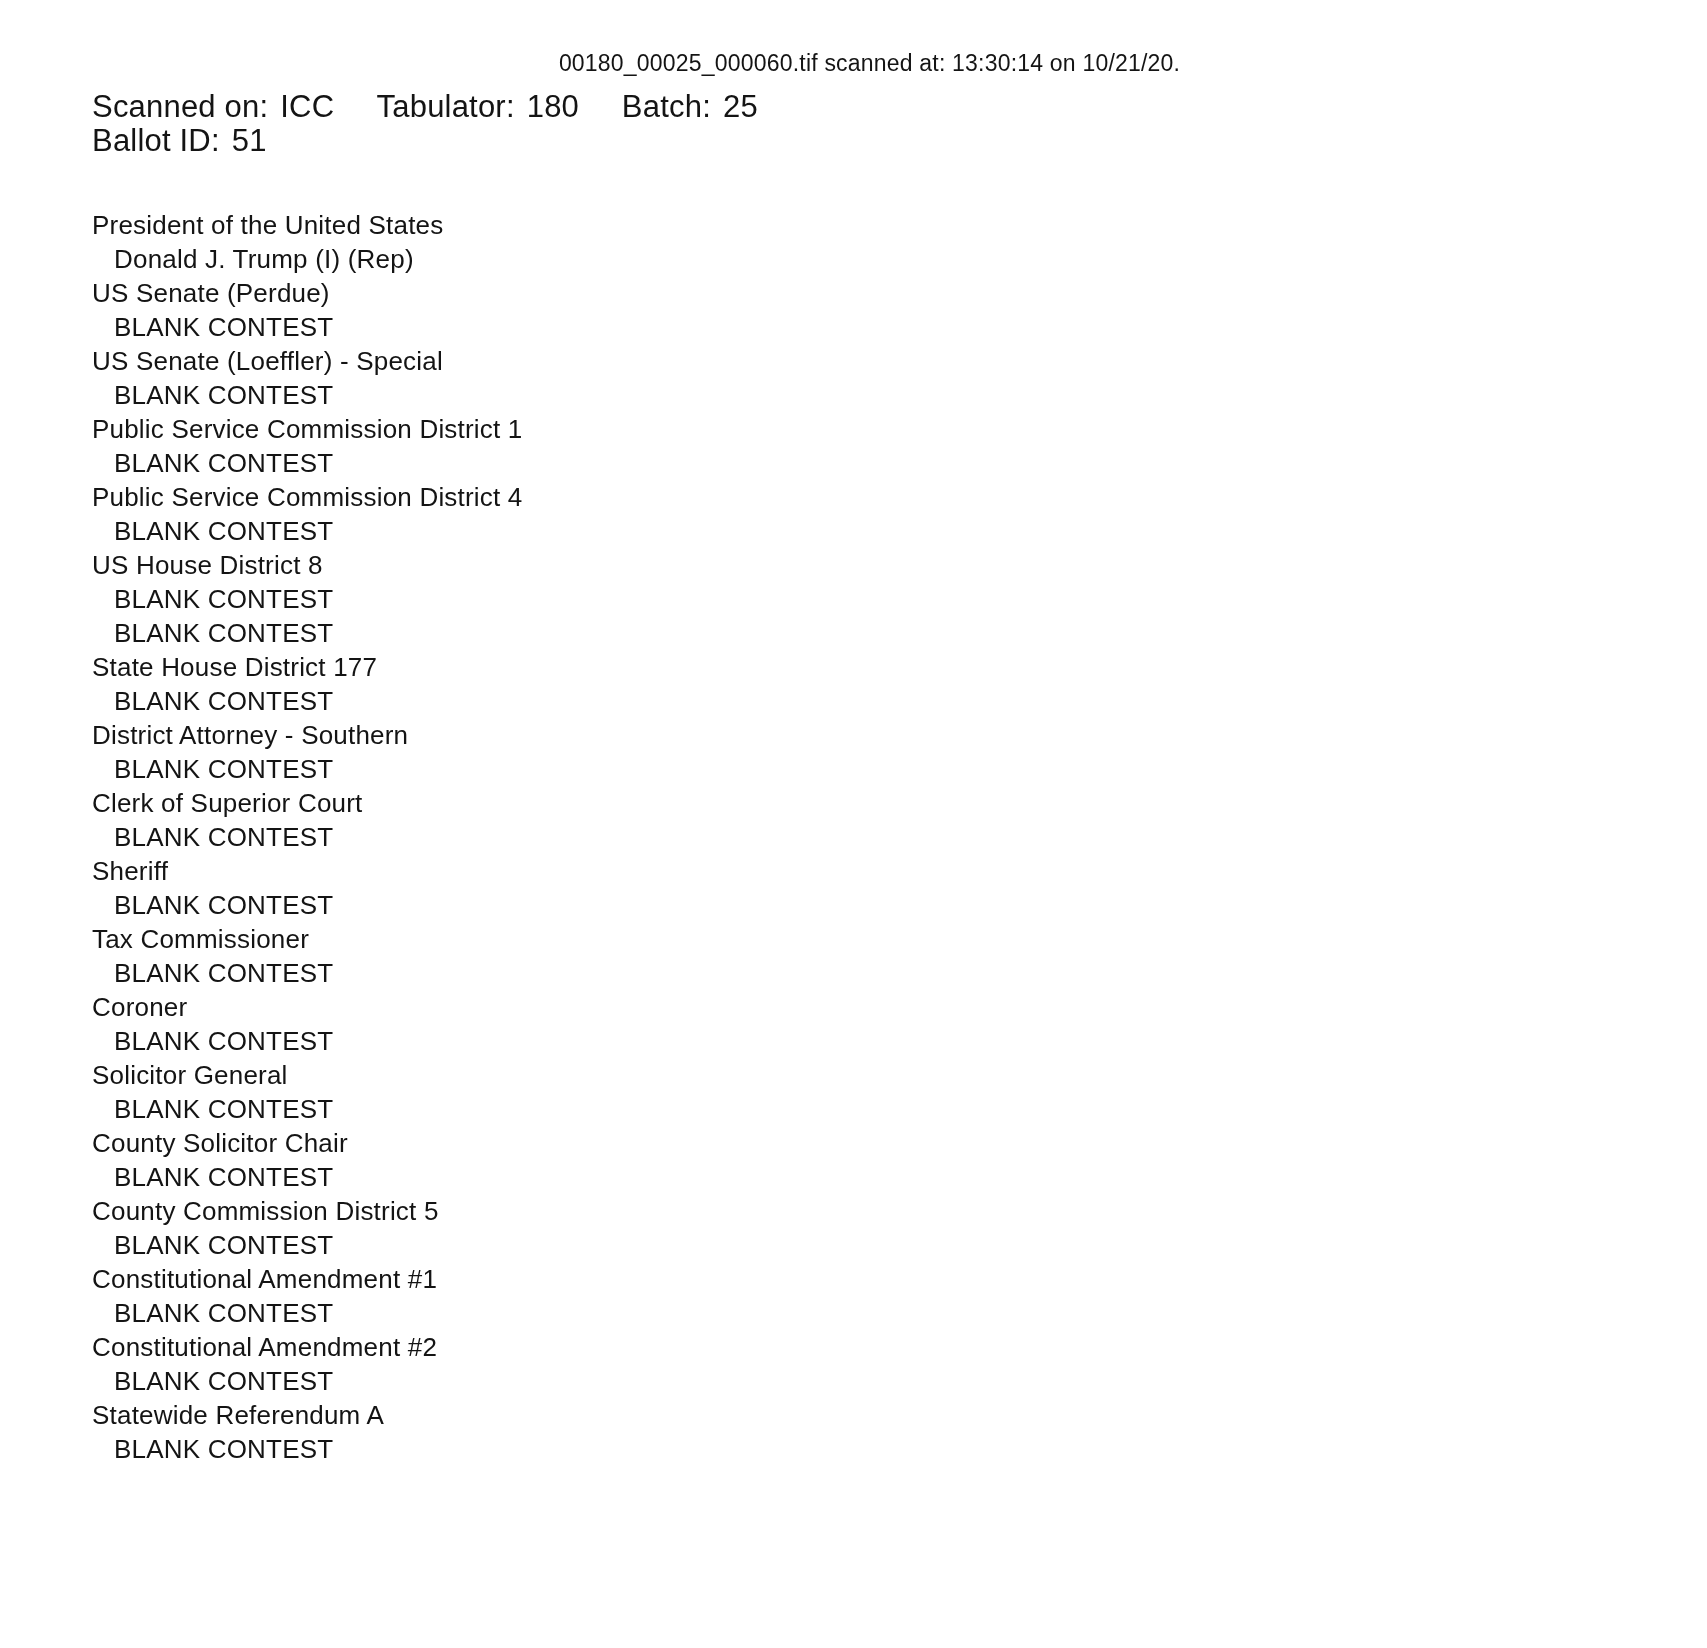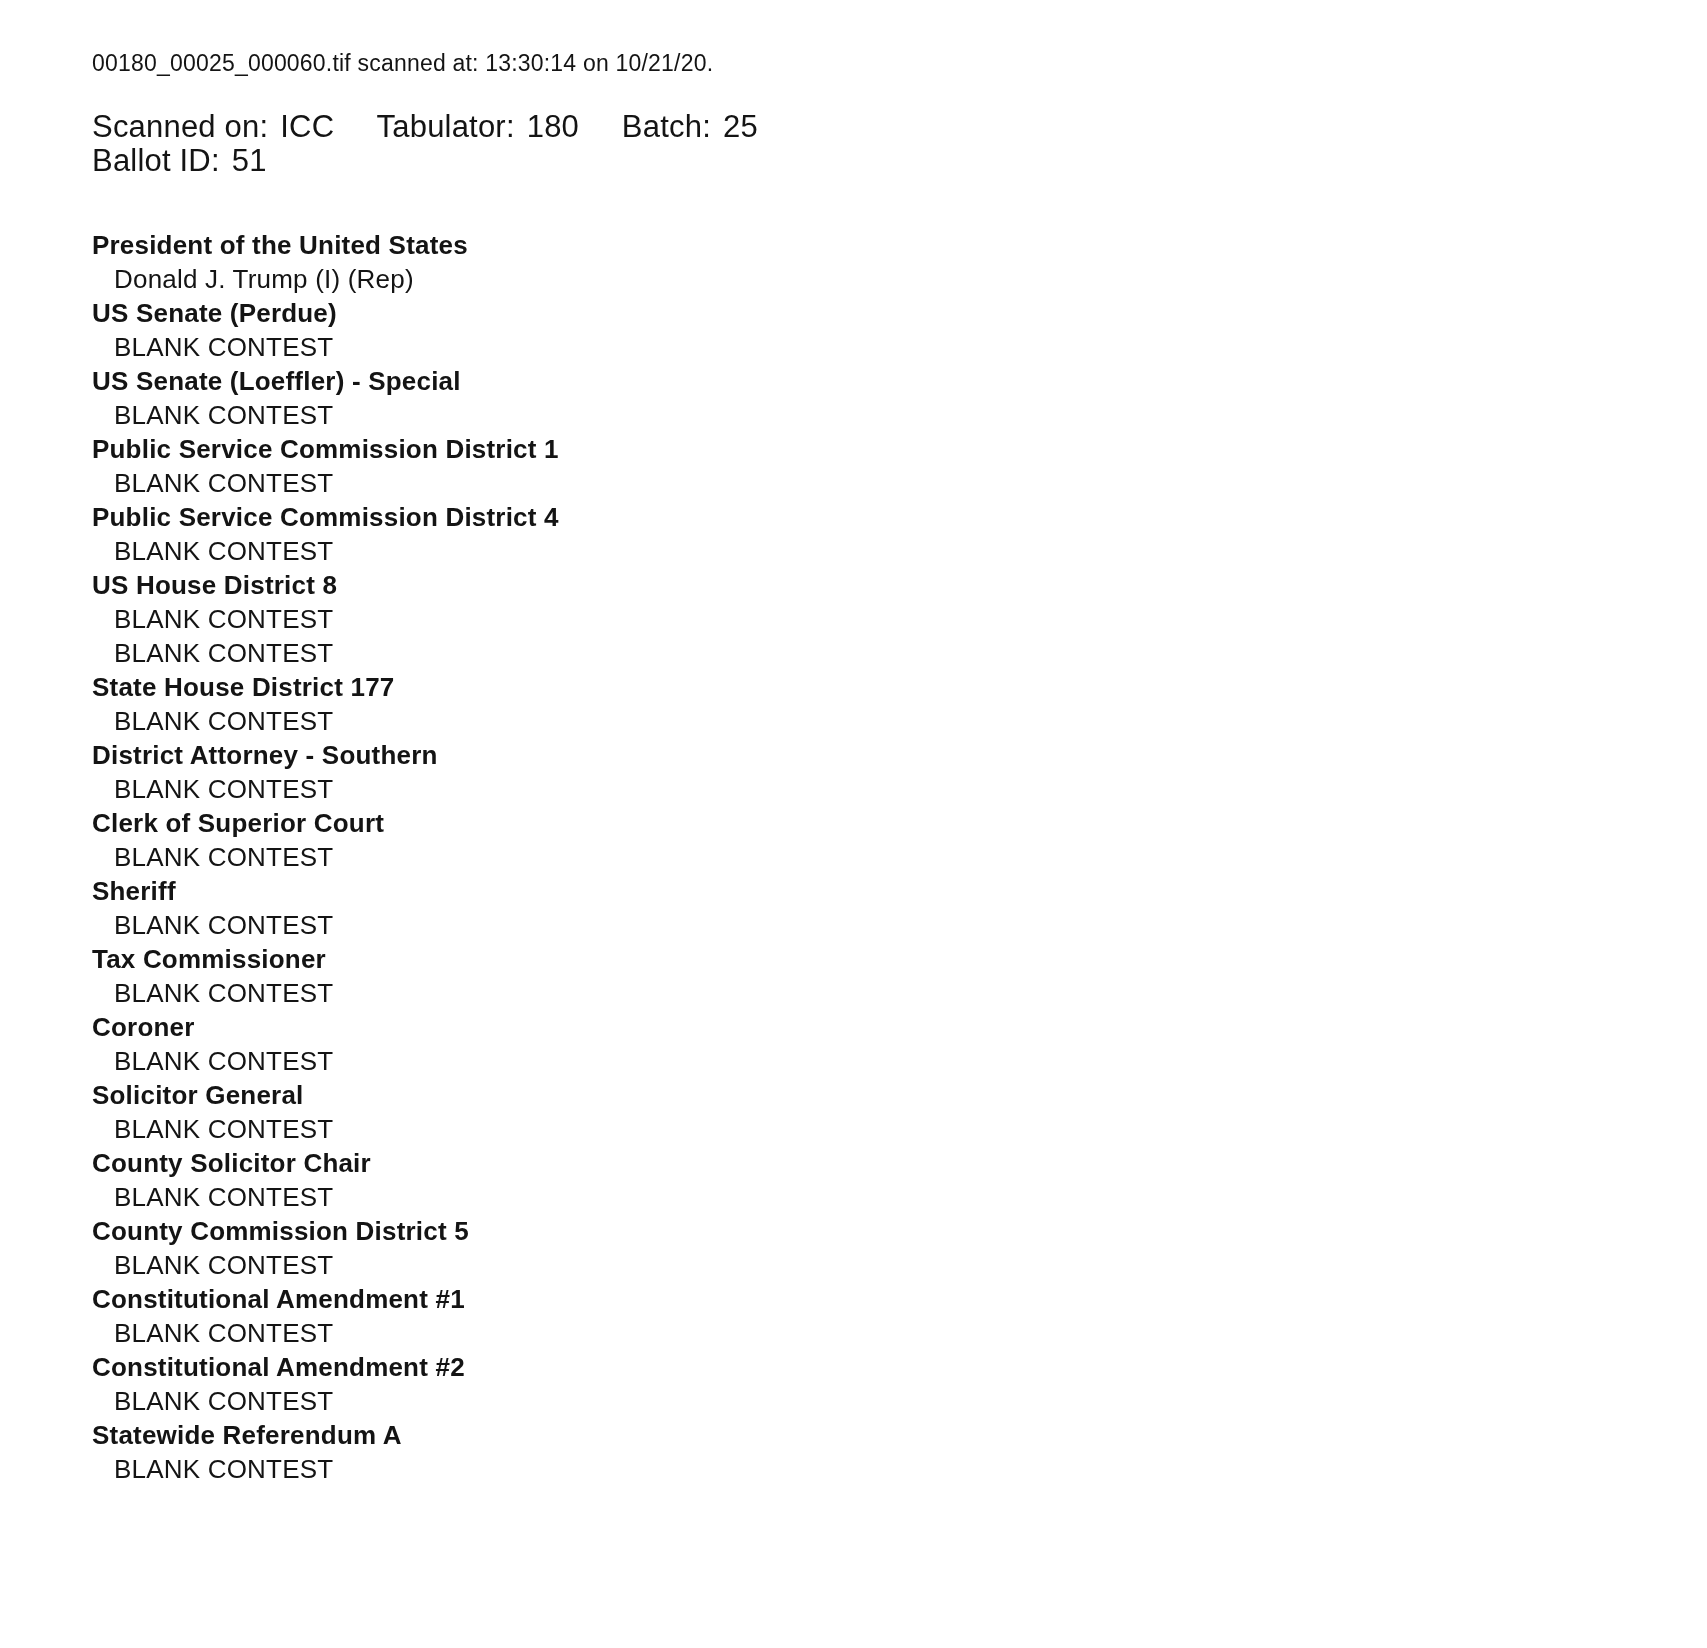--- a/index.html
+++ b/index.html
@@ -14,38 +14,38 @@
     color: #141414;
     -webkit-font-smoothing: antialiased;
   }
   .page {
     padding: 48px 60px 0 92px;
   }
   .scan-line {
     font-size: 23px;
     line-height: 30px;
     letter-spacing: 0.2px;
-    margin-bottom: 32px;
+    margin-bottom: 12px;
+    text-align: center;
   }
   .meta-line {
     font-size: 31px;
     line-height: 34px;
     letter-spacing: 0.2px;
   }
   .meta-line .pair { margin-right: 34px; }
   .meta-line .pair:last-child { margin-right: 0; }
   .meta-line .val { margin-left: 12px; }
   .contest-list {
     margin-top: 50px;
   }
   .contest-name {
     font-size: 26px;
     line-height: 34px;
     letter-spacing: 0.2px;
-    font-weight: bold;
   }
   .contest-vote {
     font-size: 26px;
     line-height: 34px;
     letter-spacing: 0.2px;
     padding-left: 22px;
   }
 </style>
 </head>
 <body>

